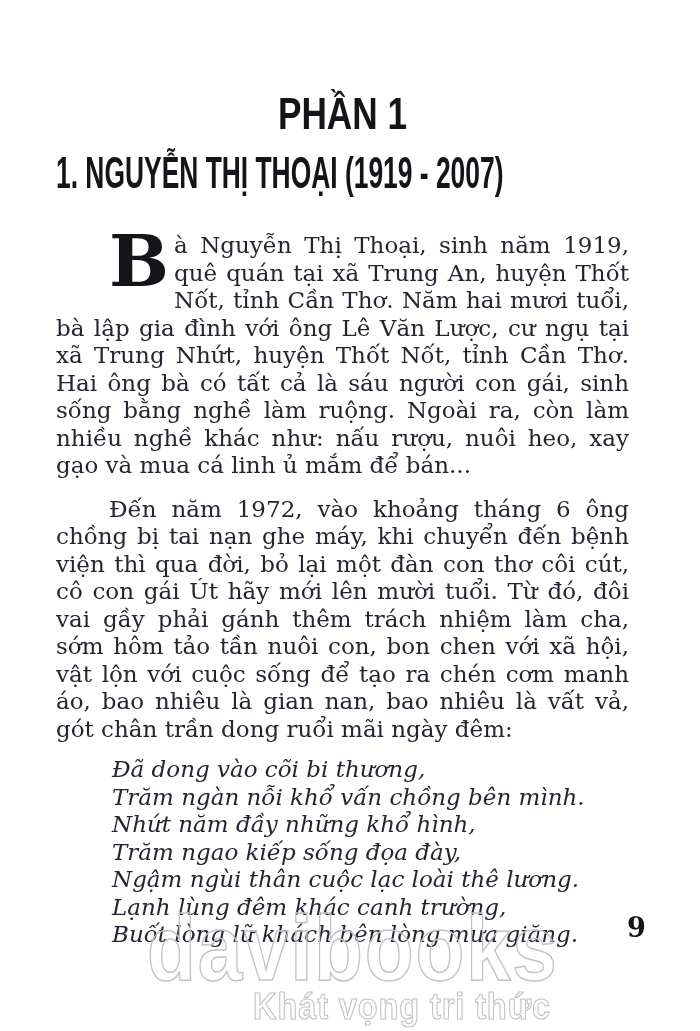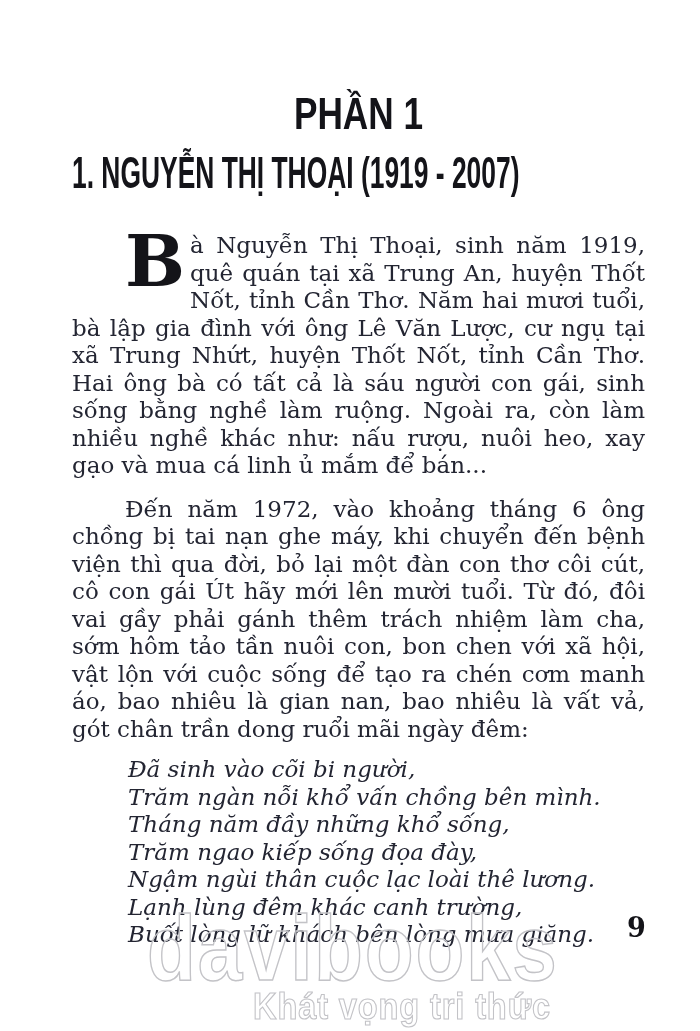--- a/index.html
+++ b/index.html
@@ -16,21 +16,21 @@
     position: relative;
     width: 700px;
     height: 1031px;
     background: var(--bg);
     overflow: hidden;
     color: var(--text);
   }
 
   .content {
     position: absolute;
-    left: 72px;
+    left: 56px;
     top: 0;
     width: 573px;
   }
 
   .part-title {
     margin-top: 92px;
     text-align: center;
     font-family: "Liberation Sans", "DejaVu Sans", sans-serif;
     font-weight: 700;
     font-size: 44px;
@@ -142,23 +142,23 @@
 
     <div class="part-title">PHẦN 1</div>
 
     <div class="chapter-title">1. NGUYỄN THỊ THOẠI (1919 - 2007)</div>
 
     <p class="para para-first"><span class="dropcap">B</span><span>à Nguyễn Thị Thoại, sinh năm 1919, quê quán tại xã Trung An, huyện Thốt Nốt, tỉnh Cần Thơ. Năm hai mươi tuổi, bà lập gia đình với ông Lê Văn Lược, cư ngụ tại xã Trung Nhứt, huyện Thốt Nốt, tỉnh Cần Thơ. Hai ông bà có tất cả là sáu người con gái, sinh sống bằng nghề làm ruộng. Ngoài ra, còn làm nhiều nghề khác như: nấu rượu, nuôi heo, xay gạo và mua cá linh ủ mắm để bán...</span></p>
 
     <p class="para para-indent">Đến năm 1972, vào khoảng tháng 6 ông chồng bị tai nạn ghe máy, khi chuyển đến bệnh viện thì qua đời, bỏ lại một đàn con thơ côi cút, cô con gái Út hãy mới lên mười tuổi. Từ đó, đôi vai gầy phải gánh thêm trách nhiệm làm cha, sớm hôm tảo tần nuôi con, bon chen với xã hội, vật lộn với cuộc sống để tạo ra chén cơm manh áo, bao nhiêu là gian nan, bao nhiêu là vất vả, gót chân trần dong ruổi mãi ngày đêm:</p>
 
     <div class="poem">
-      <div class="poem-line">Đã sinh vào cõi bi người,</div>
+      <div class="poem-line">Đã dong vào cõi bi thương,</div>
       <div class="poem-line">Trăm ngàn nỗi khổ vấn chồng bên mình.</div>
-      <div class="poem-line">Tháng năm đầy những khổ sống,</div>
+      <div class="poem-line">Nhứt năm đầy những khổ hình,</div>
       <div class="poem-line">Trăm ngao kiếp sống đọa đày,</div>
       <div class="poem-line">Ngậm ngùi thân cuộc lạc loài thê lương.</div>
       <div class="poem-line">Lạnh lùng đêm khác canh trường,</div>
       <div class="poem-line">Buốt lòng lữ khách bên lòng mưa giăng.</div>
     </div>
 
   </div>
 
   <div class="watermark-brand">davibooks</div>
 

